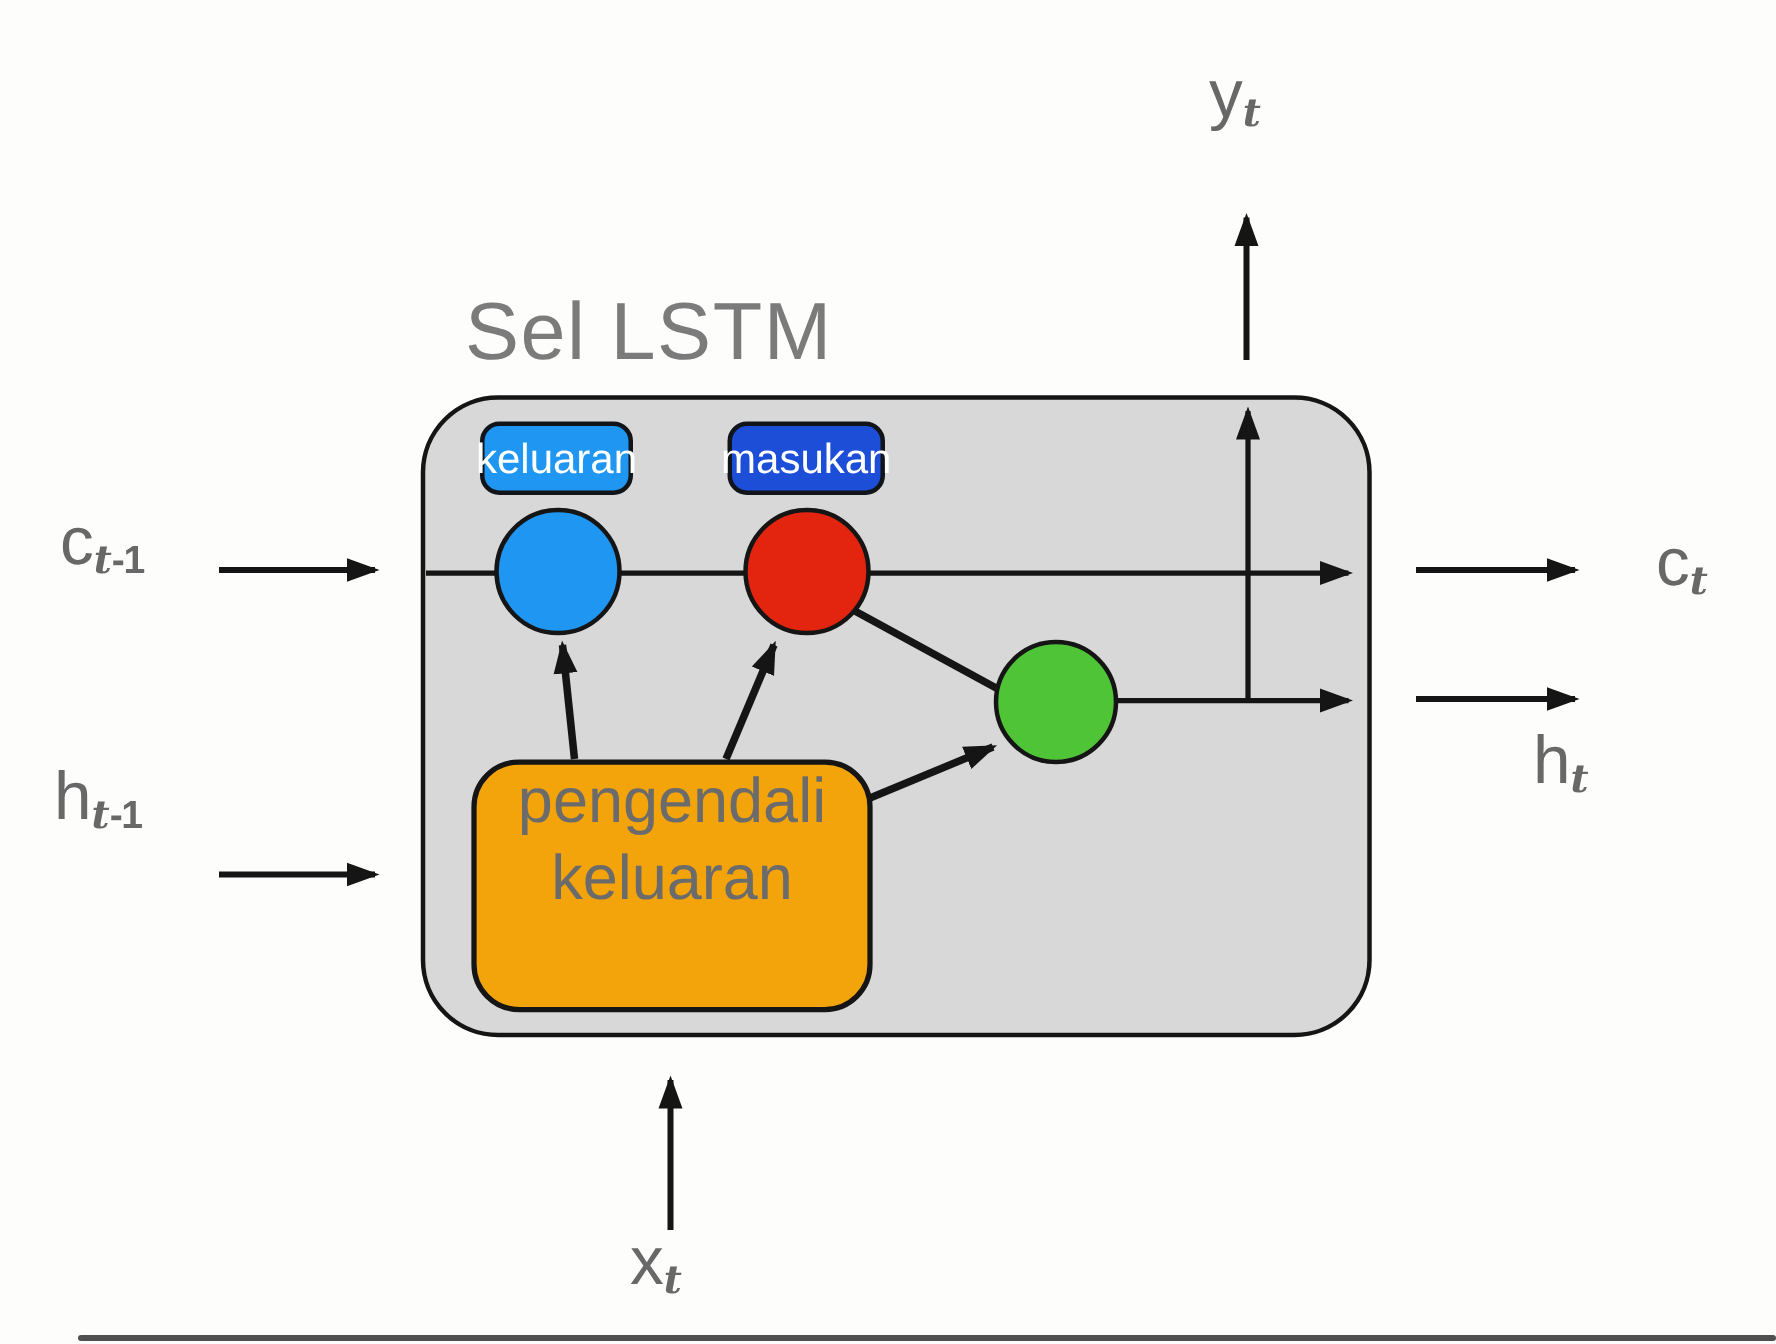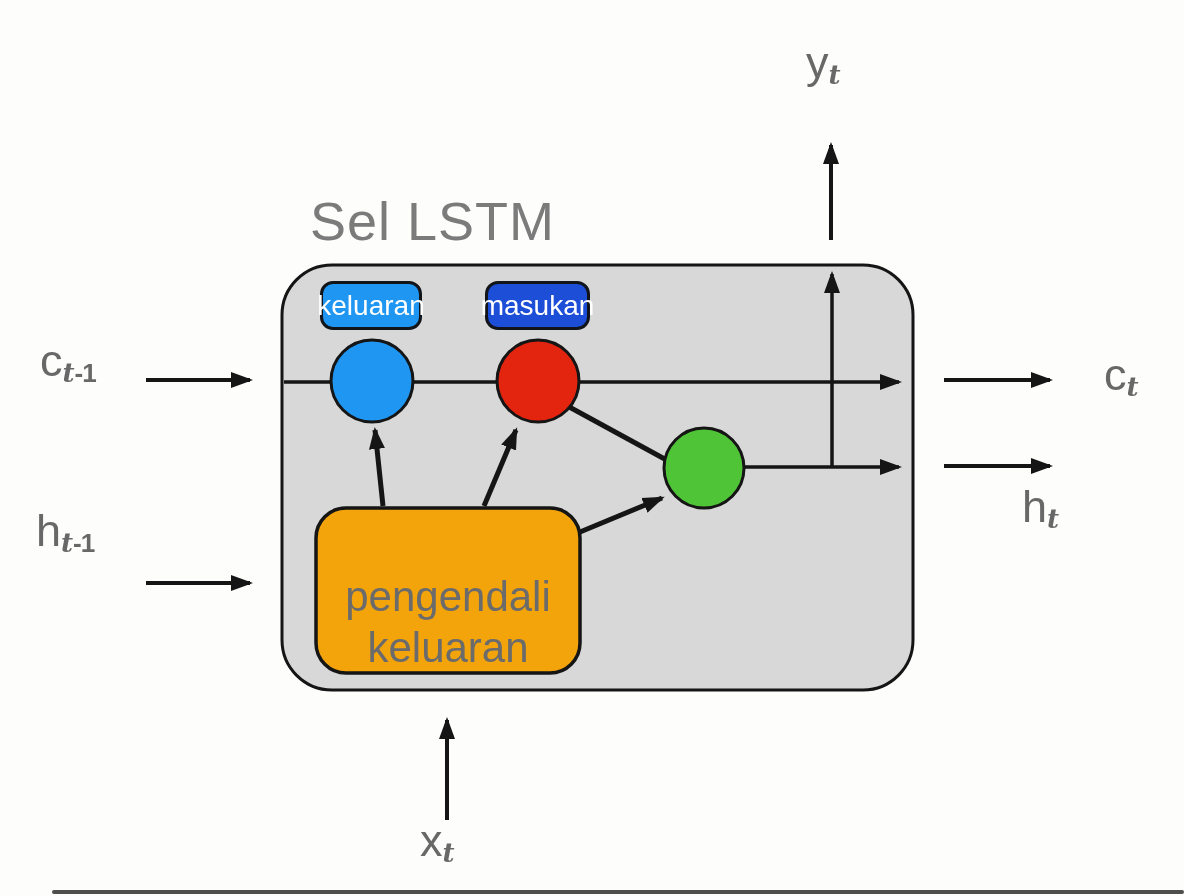--- a/index.html
+++ b/index.html
@@ -48,21 +48,21 @@
   .gate-tag-output  { left: 654px; top: 281px; width: 97px;  background: #50c437; }
 
   .controller-text {
     left: 316px;
     top: 508px;
     width: 264px;
     height: 165px;
     display: flex;
     flex-direction: column;
     align-items: center;
-    justify-content: flex-end;
+    justify-content: flex-start;
     color: #6b6b6b;
     font-size: 42px;
     line-height: 1.22;
     text-align: center;
   }
 
   .math-label {
     position: absolute;
     color: #686868;
     font-size: 45px;

